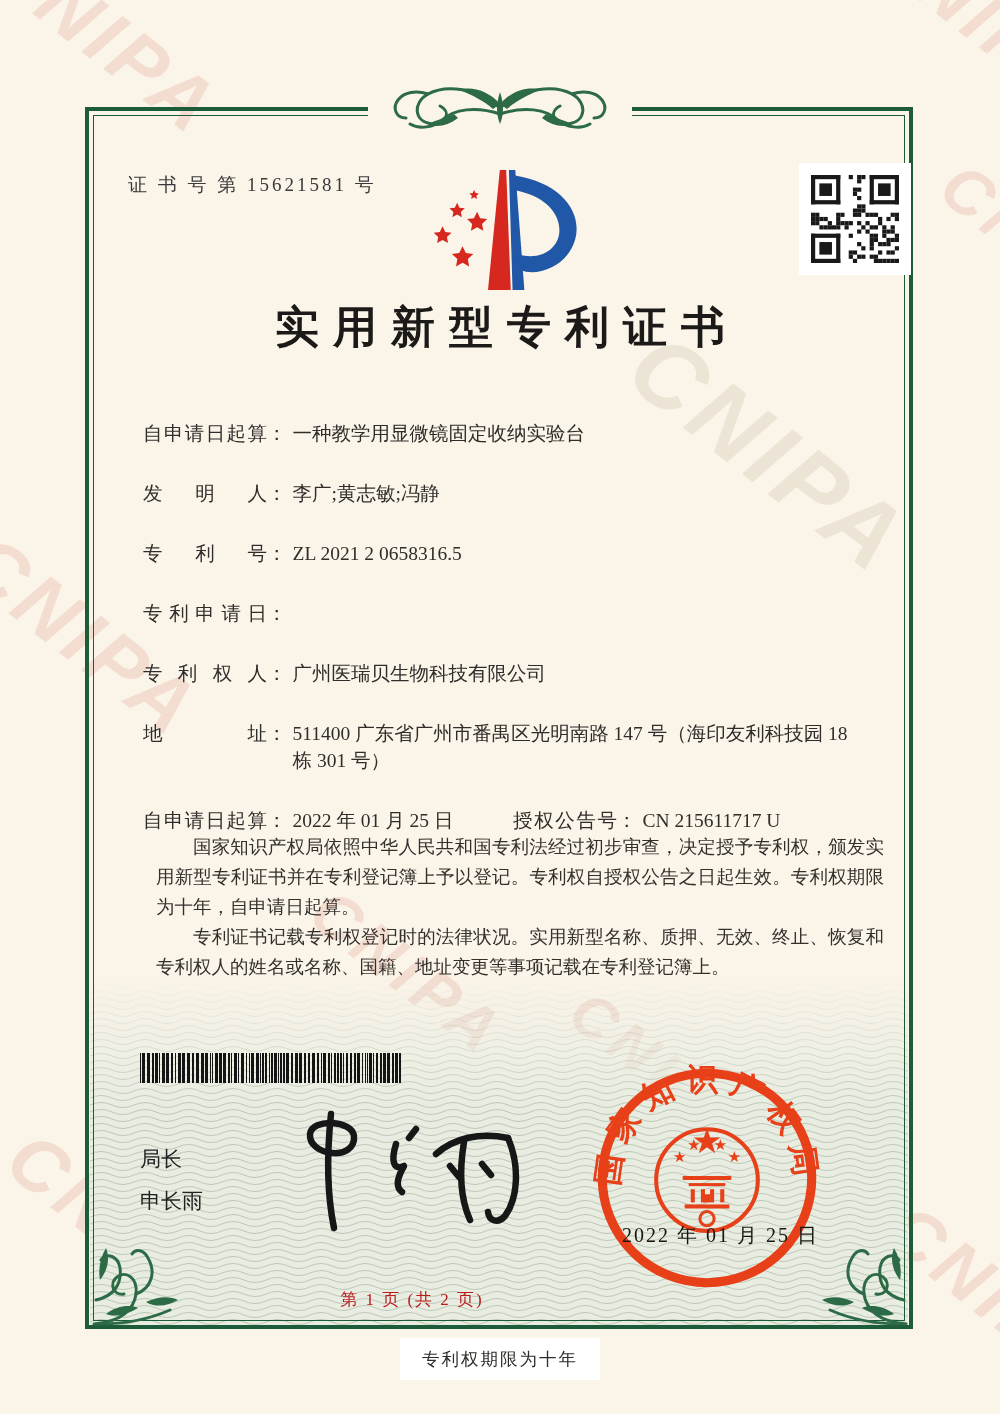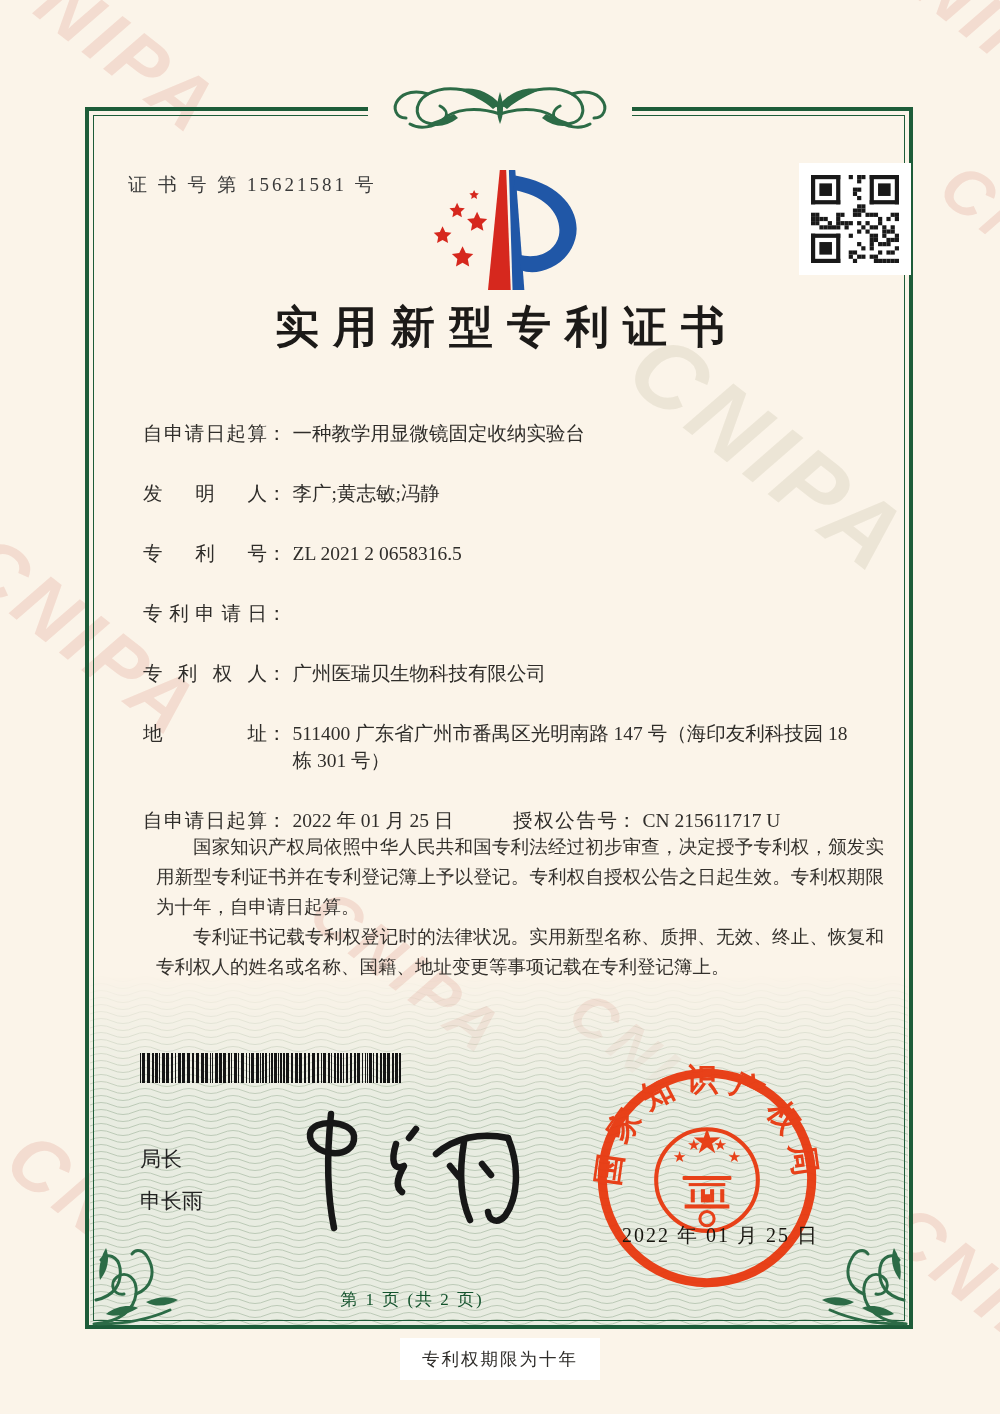--- a/index.html
+++ b/index.html
@@ -81,21 +81,21 @@
   .sigblock{position:absolute;left:140px;top:1138px;z-index:2;font-size:21px;line-height:42px;color:#222;}
   .signature{position:absolute;left:268px;top:1108px;width:280px;height:130px;z-index:2;}
   .signature path{stroke:#171717;stroke-width:6.5;fill:none;stroke-linecap:round;stroke-linejoin:round;}
   .seal{position:absolute;left:585px;top:1056px;width:244px;height:244px;z-index:3;opacity:.95;}
   .sealdate{
     position:absolute;left:622px;top:1222px;z-index:4;font-size:20px;
     letter-spacing:2px;color:#17150f;
   }
   .pagenum{
     position:absolute;left:0;top:1288px;width:824px;text-align:center;
-    z-index:2;font-size:17px;color:#14532d;letter-spacing:2px;
+    z-index:2;font-size:17px;color:#b91c1c;letter-spacing:2px;
   }
   .notebox{
     position:absolute;left:500px;top:1338px;transform:translateX(-50%);
     background:#fff;padding:9px 22px;font-size:17.5px;letter-spacing:2px;
     color:#2e2c29;z-index:2;
   }
 
   .ornament-top{position:absolute;left:350px;top:78px;width:300px;height:58px;z-index:2;}
   .corner{position:absolute;top:1202px;width:118px;height:128px;z-index:2;}
   .corner.left{left:86px;}

